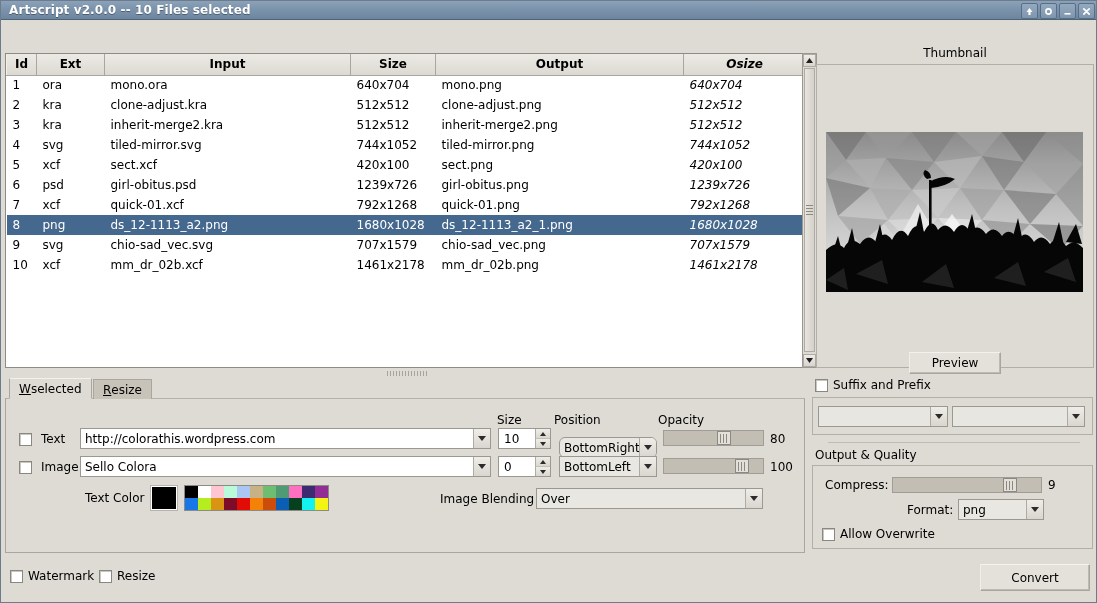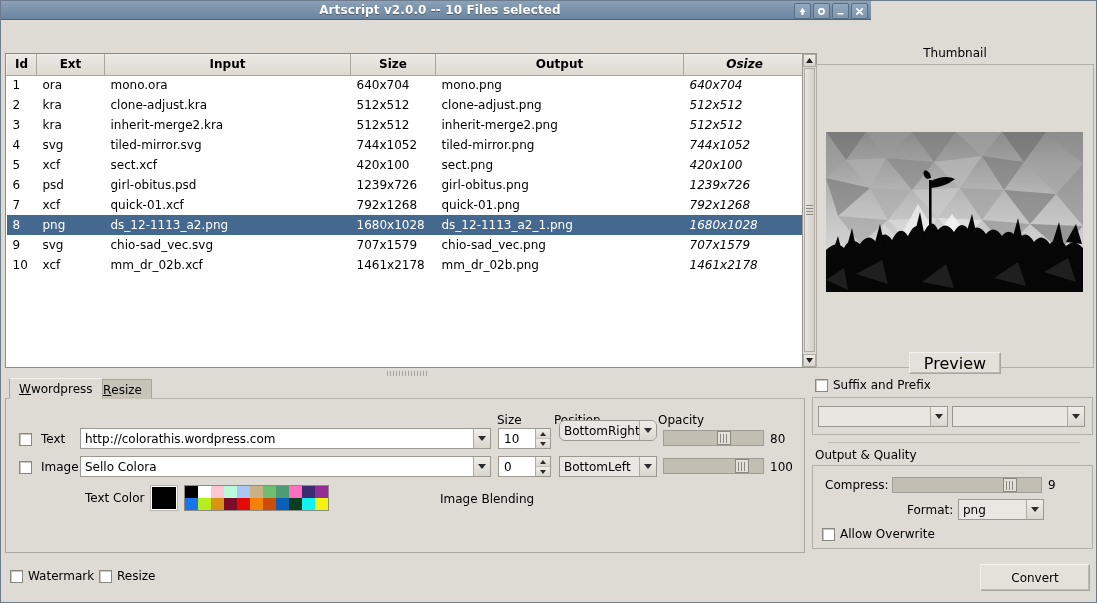--- a/index.html
+++ b/index.html
@@ -13,25 +13,25 @@
     background: #dedbd4;
     overflow: hidden;
     font-size: 12px;
     color: #000;
     box-sizing: border-box;
     border: 1px solid #6d7c8c;
   }
 
   
   .titlebar {
-    position: absolute; left: 0; top: 0; width: 870px; height: 19px;
+    position: absolute; left: 0; top: 0; width: 1097px; height: 19px;
     background: linear-gradient(to bottom, #8ba2b8 0%, #7b93ab 45%, #6d86a0 100%);
     border-bottom: 1px solid #4f6377;
     box-sizing: border-box;
-    display: flex; align-items: center; justify-content: center;
+    display: flex; align-items: center;
   }
   .title-text {
     font-size: 12px; font-weight: bold; color: #ffffff;
     margin-left: 8px; letter-spacing: 0.1px;
     text-shadow: 0 1px 0 rgba(0,0,0,0.35);
     white-space: nowrap;
   }
   .title-btns { position: absolute; right: 3px; top: 2px; display: flex; gap: 2px; }
   .tbtn {
     width: 15px; height: 14px;
@@ -310,21 +310,21 @@
     overflow: hidden;
     background: #111;
   }
   .preview-btn {
     position: absolute; left: 92px; top: 287px;
     width: 92px; height: 22px;
     background: #e4e1da;
     border: 1px solid #a9a69f;
     border-top-color: #f3f1ec; border-left-color: #efede7;
     box-shadow: inset -1px -1px 0 #bdbab3;
-    font-size: 16px;
+    font-size: 12px;
     display: flex; align-items: center; justify-content: center;
     box-sizing: border-box; cursor: pointer;
   }
 
   .group-box {
     position: absolute;
     border: 1px solid #b2afa8;
     box-sizing: border-box;
     background: transparent;
   }
@@ -495,21 +495,21 @@
     </div>
   </div>
 
   <div class="splitter">
     <div class="splitter-grip"></div>
   </div>
 
   <div class="tabstrip">
     <div class="tab tab-active">
       <span class="mnem">W</span>
-        <span>wordpress</span>
+        <span>selected</span>
     </div>
     <div class="tab tab-inactive">
       <span class="mnem">R</span>
         <span>esize</span>
     </div>
   </div>
 
   <div class="wm-panel">
 
     <div class="row-label" style="left:491px; top:14px;">Size</div>
@@ -528,21 +528,21 @@
       <span>10</span>
       <span class="btns">
         <div>
             <span class="up-tri"></span>
           </div>
         <div>
             <span class="dn-tri"></span>
           </div>
       </span>
     </div>
-    <div class="combo grayfield" style="left:553px; top:21px; width:98px;border-radius:6px;">
+    <div class="combo grayfield" style="left:553px; top:38px; width:98px;border-radius:6px;">
       <span>BottomRight</span>
       <span class="arrowbox">
           <span class="caret"></span>
         </span>
     </div>
     <div class="slider" style="left:657px; top:31px; width:101px;">
       <div class="knob" id="knob-text-opacity" style="left: 53px;"></div>
     </div>
     <div class="row-label" style="left:764px; top:33px;">80</div>
 
@@ -597,20 +597,26 @@
         <div style="background: rgb(226, 11, 6);"></div>
         <div style="background: rgb(245, 130, 8);"></div>
         <div style="background: rgb(204, 77, 9);"></div>
         <div style="background: rgb(10, 95, 180);"></div>
         <div style="background: rgb(7, 64, 31);"></div>
         <div style="background: rgb(19, 241, 241);"></div>
         <div style="background: rgb(244, 244, 18);"></div>
       </div>
 
     <div class="row-label" style="left:434px; top:93px;">Image Blending</div>
+    <div class="combo grayfield" style="left:530px; top:89px; width:227px;">
+      <span>Over</span>
+      <span class="arrowbox">
+          <span class="caret"></span>
+        </span>
+    </div>
   </div>
 
   <div class="thumb-panel">
     <div class="thumb-title">Thumbnail</div>
     <div class="thumb-frame">
       <div class="thumb-img">
         <svg width="257" height="160" viewBox="0 0 257 160" preserveAspectRatio="none">
           <defs>
             <linearGradient id="skyg" x1="0" y1="0" x2="0" y2="1">
               <stop offset="0%" stop-color="#8b8b8b"></stop>

